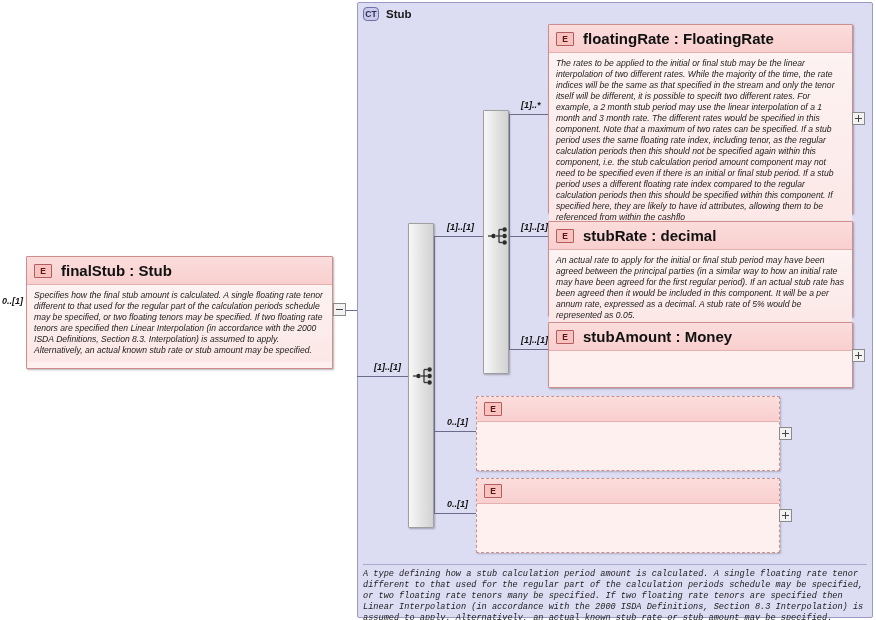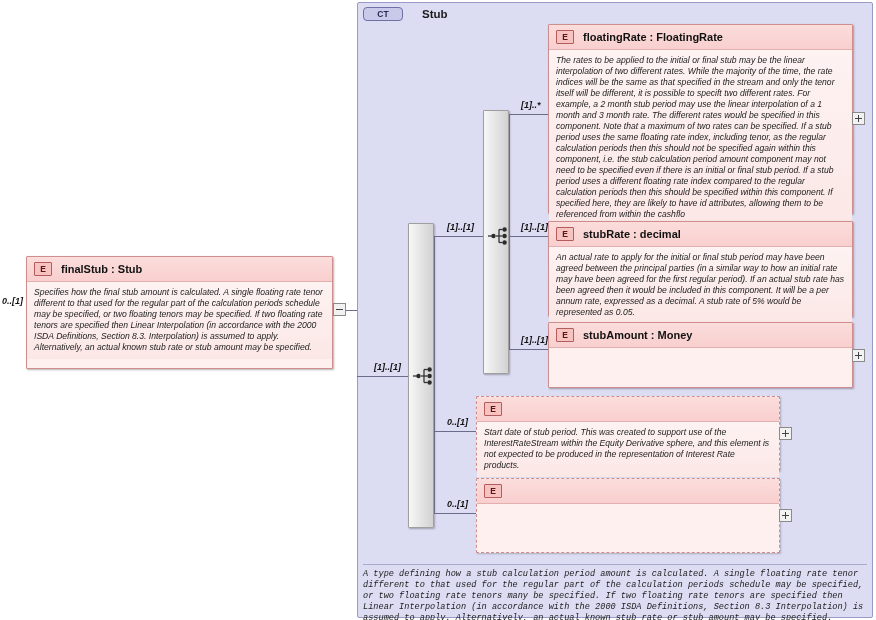--- a/index.html
+++ b/index.html
@@ -22,35 +22,34 @@
     background: #dcdcf3;
     border: 1px solid #9a9ac8;
     border-radius: 2px;
   }
   .ct-header {
     position: absolute;
     left: 6px; top: 5px;
     display: flex; align-items: center; gap: 7px;
   }
   .ct-badge {
-    width: 40px; height: 14px;
+    width: 16px; height: 14px;
     border: 1px solid #6f6fa6;
     border-radius: 4px;
     background: #c9c9ea;
     font-size: 8.5px;
     font-weight: bold;
     color: #2a2a55;
     display: flex; align-items: center; justify-content: center;
     letter-spacing: .2px;
   }
   .ct-title {
     font-size: 11.5px;
     font-weight: bold;
     color: #1a1a1a;
-    margin-left: 12px;
   }
 
   
   .ebox {
     position: absolute;
     background: #fdf0ef;
     border: 1px solid #cf8d8d;
     border-radius: 1px;
     box-shadow: 1px 1px 2px rgba(0,0,0,.30);
   }
@@ -67,21 +66,21 @@
   .ebox.optional .ebox-head { border-bottom: 1px solid #e2b0ae; }
   .e-badge {
     width: 18px; height: 14px;
     border: 1px solid #b45c5c;
     background: #f6c3c1;
     border-radius: 1px;
     font-size: 8.5px; font-weight: bold; color: #5c1414;
     display: flex; align-items: center; justify-content: center;
   }
   .e-title {
-    font-size: 11px; font-weight: bold; color: #111;
+    font-size: 15px; font-weight: bold; color: #111;
     white-space: nowrap;
   }
   .ebox .ebox-doc {
     padding: 5px 7px 6px 7px;
     font-size: 8.6px;
     line-height: 11px;
     font-style: italic;
     color: #222;
     background: linear-gradient(180deg,#fdf3f2 0%, #fbe7e6 100%);
   }
@@ -258,21 +257,20 @@
     <span class="bar-h"></span>
     <span class="bar-v"></span>
   </div>
 
   <div class="card" style="left:447px; top:417px;">0..[1]</div>
 
   <div class="ebox optional" style="left:476px; top:396px; width:304px; height:75px;">
     <div class="ebox-head">
       <span class="e-badge">E</span>
     </div>
-    <div class="ebox-doc">Start date of stub period. This was created to support use of the InterestRateStream within the Equity Derivative sphere, and this element is not expected to be produced in the representation of Interest Rate products.</div>
   </div>
   <div class="toggle" style="left:779px; top:427px;">
     <span class="bar-h"></span>
     <span class="bar-v"></span>
   </div>
 
   <div class="card" style="left:447px; top:499px;">0..[1]</div>
 
   <div class="ebox optional" style="left:476px; top:478px; width:304px; height:75px;">
     <div class="ebox-head">

